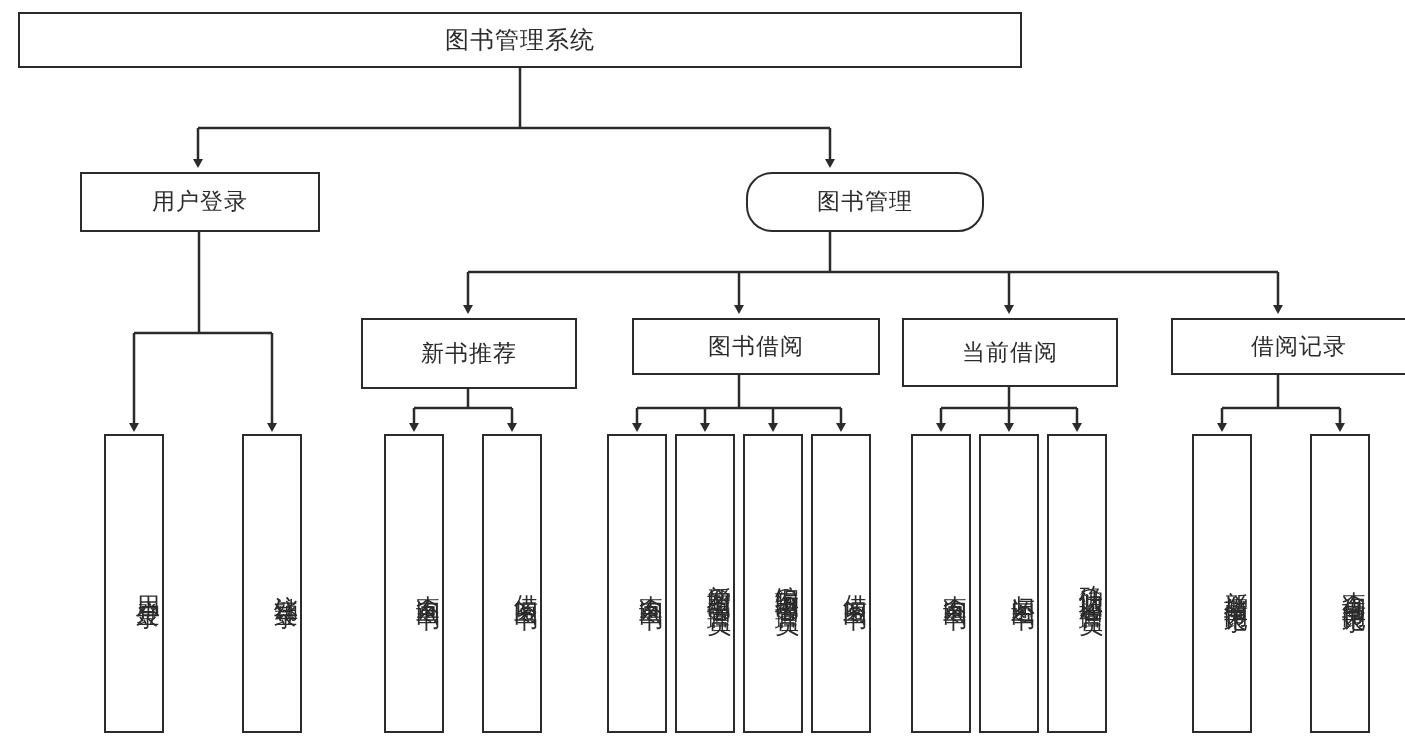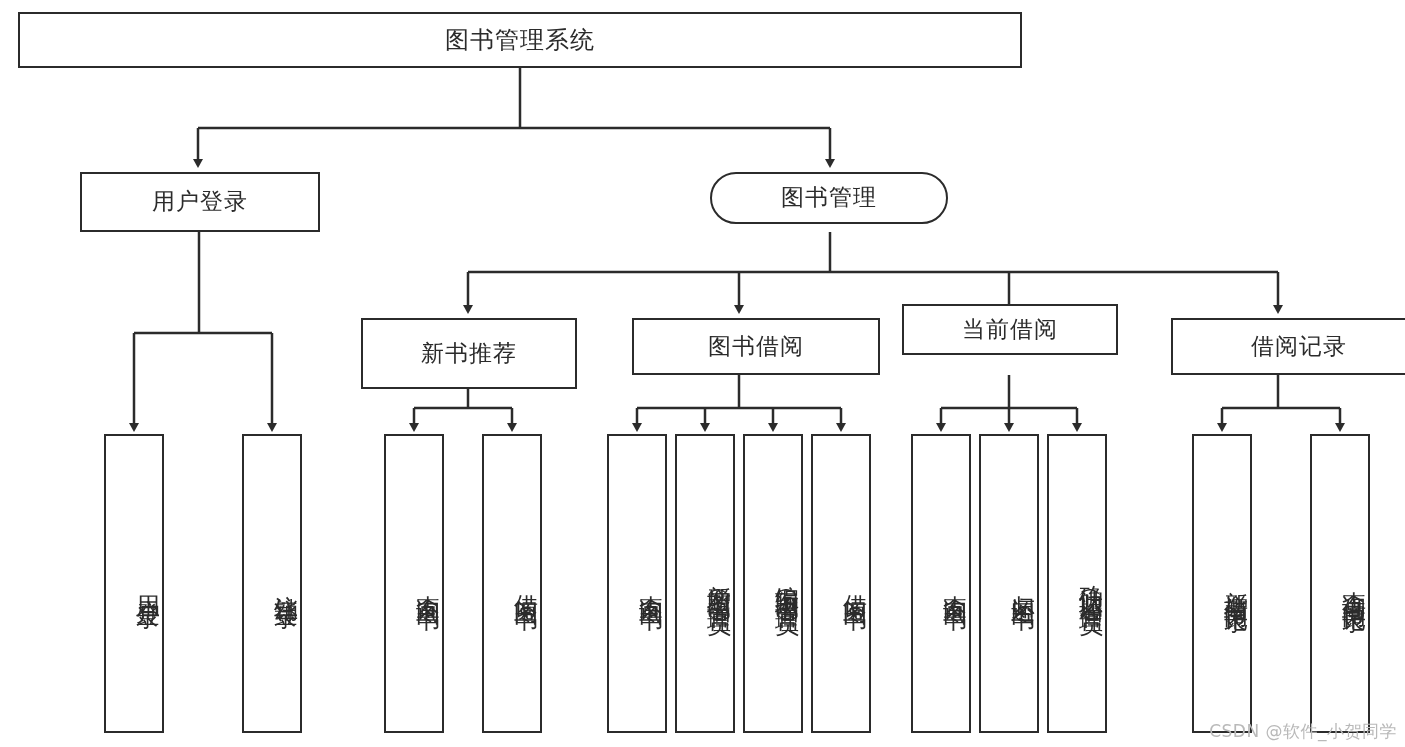--- a/index.html
+++ b/index.html
@@ -102,39 +102,38 @@
       <path d="M1278,375 L1278,408"></path>
       <path d="M1222,408 L1340,408"></path>
       <path d="M1222,408 L1222,424" marker-end="url(#arrow)"></path>
       <path d="M1340,408 L1340,424" marker-end="url(#arrow)"></path>
     </g>
   </svg>
 
   <div class="node horiz root" style="left:18px;top:12px;width:1004px;height:56px;">图书管理系统</div>
 
   <div class="node horiz" style="left:80px;top:172px;width:240px;height:60px;">用户登录</div>
-  <div class="node horiz" style="left:710px;top:172px;width:238px;height:52px;border-radius:26px;">图书管理</div>
+  <div class="node horiz" style="left:746px;top:172px;width:238px;height:60px;border-radius:26px;">图书管理</div>
 
   <div class="node horiz" style="left:361px;top:318px;width:216px;height:71px;">新书推荐</div>
   <div class="node horiz" style="left:632px;top:318px;width:248px;height:57px;">图书借阅</div>
-  <div class="node horiz" style="left:902px;top:304px;width:216px;height:51px;">当前借阅</div>
+  <div class="node horiz" style="left:902px;top:318px;width:216px;height:69px;">当前借阅</div>
   <div class="node horiz" style="left:1171px;top:318px;width:256px;height:57px;">借阅记录</div>
 
   <div class="node vert" style="left:104px;top:434px;width:60px;height:299px;">用户登录</div>
   <div class="node vert" style="left:242px;top:434px;width:60px;height:299px;">注销登录</div>
 
   <div class="node vert" style="left:384px;top:434px;width:60px;height:299px;">查询图书</div>
   <div class="node vert" style="left:482px;top:434px;width:60px;height:299px;">借阅图书</div>
 
   <div class="node vert" style="left:607px;top:434px;width:60px;height:299px;">查询图书</div>
   <div class="node vert" style="left:675px;top:434px;width:60px;height:299px;">新增图书（管理员）</div>
   <div class="node vert" style="left:743px;top:434px;width:60px;height:299px;">编辑图书（管理员）</div>
   <div class="node vert" style="left:811px;top:434px;width:60px;height:299px;">借阅图书</div>
 
   <div class="node vert" style="left:911px;top:434px;width:60px;height:299px;">查询图书</div>
   <div class="node vert" style="left:979px;top:434px;width:60px;height:299px;">归还图书</div>
   <div class="node vert" style="left:1047px;top:434px;width:60px;height:299px;">确认归还（管理员）</div>
 
   <div class="node vert" style="left:1192px;top:434px;width:60px;height:299px;">新增借阅记录</div>
   <div class="node vert" style="left:1310px;top:434px;width:60px;height:299px;">查询借阅记录</div>
 
-  <div class="watermark">CSDN @软件_小贺同学</div>
 </div>
 
 </body></html>

